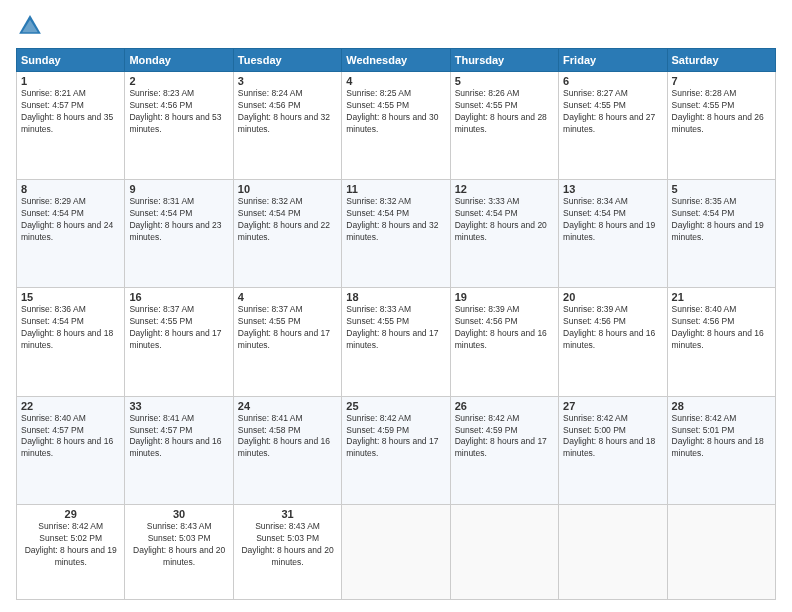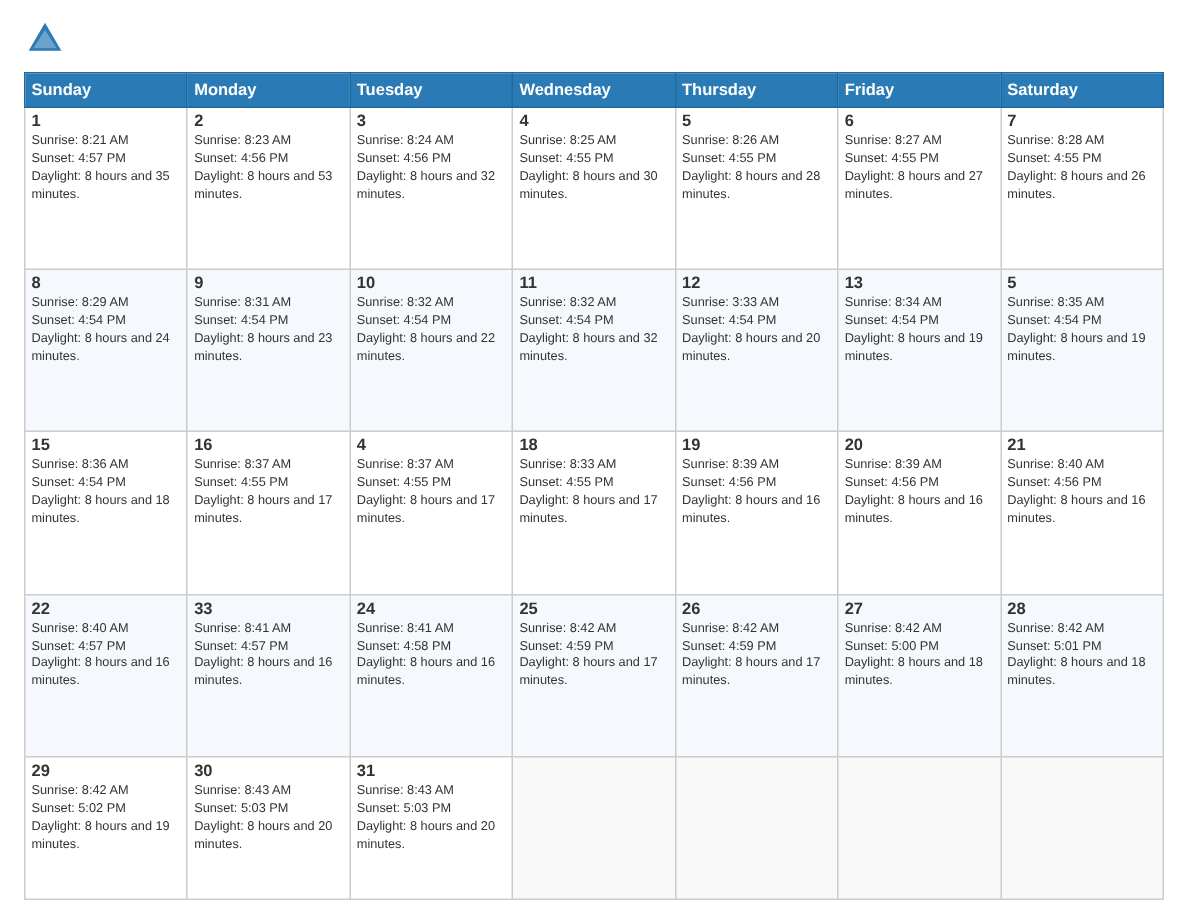--- a/index.html
+++ b/index.html
@@ -97,20 +97,21 @@
     .day-info {
       font-size: 8.5px;
       line-height: 1.4;
       color: #333;
     }
     .empty-cell {
       background: #f9f9f9 !important;
     }
     .last-row td {
       height: 72px;
+      text-align: center;
     }
   </style>
 </head>
 <body>
 
 <div class="page">
   <div class="header">
     <div class="logo">
       <svg class="logo-icon" viewBox="0 0 36 36">
         <polygon points="18,4 32,28 4,28" fill="#2a7ab5"></polygon>

